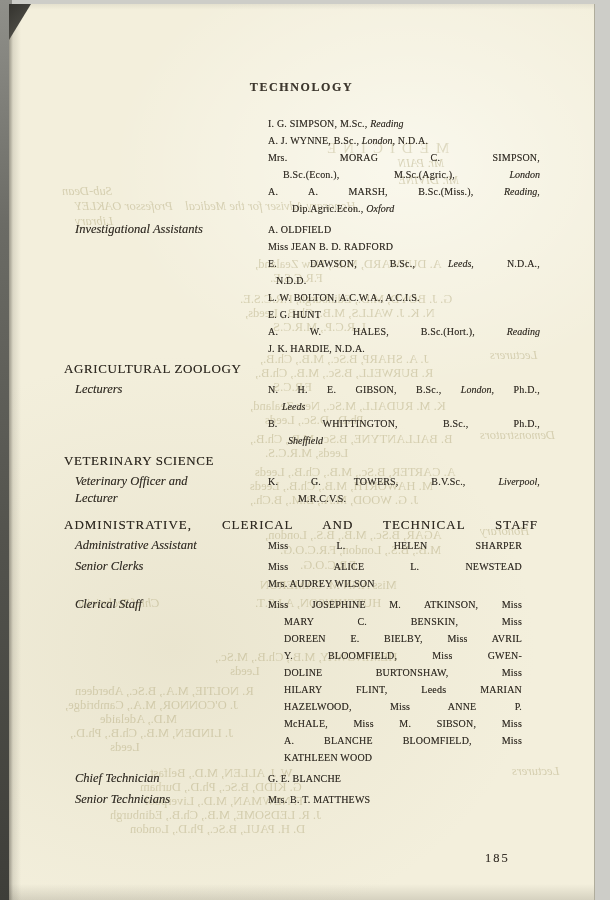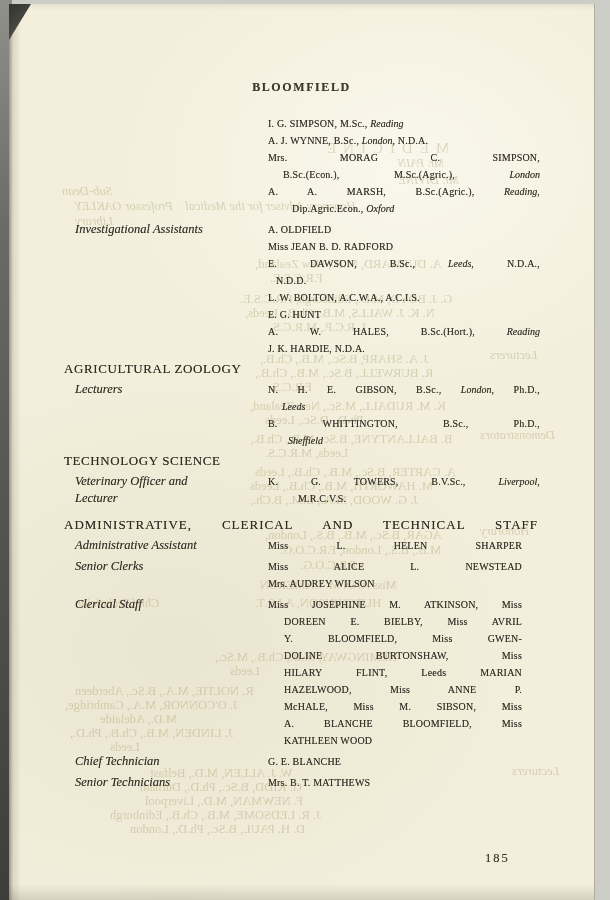--- a/index.html
+++ b/index.html
@@ -135,32 +135,32 @@
       <div class="ghost" style="left: 101px; top: 736px;">Leeds</div>
       <div class="ghost it" style="left: 503px; top: 760px;">Lecturers</div>
       <div class="ghost" style="left: 141px; top: 762px;">W. J. ALLEN, M.D., Belfast</div>
       <div class="ghost" style="left: 131px; top: 776px;">G. KIDD, B.Sc., Ph.D., Durham</div>
       <div class="ghost" style="left: 136px; top: 790px;">F. NEWMAN, M.D., Liverpool</div>
       <div class="ghost" style="left: 101px; top: 804px;">J. R. LEDSOME, M.B., Ch.B., Edinburgh</div>
       <div class="ghost" style="left: 121px; top: 818px;">D. H. PAUL, B.Sc., Ph.D., London</div>
     </div>
 
   <div id="printed">
-    <div class="running-head">BLOOMFIELD</div>
+    <div class="running-head">TECHNOLOGY</div>
 
     <div id="directory">
         <div class="section">
           <div class="row">
             <div class="label"></div>
             <div class="names">
               <div class="line"><span>I. G. SIMPSON, M.Sc., </span><span class="it">Reading</span></div>
               <div class="line"><span>A. J. WYNNE, B.Sc., </span><span class="it">London</span><span>, N.D.A.</span></div>
               <div class="line j"><span>Mrs. MORAG C. SIMPSON,</span></div>
               <div class="line j" style="padding-left: 15px;"><span>B.Sc.(Econ.), M.Sc.(Agric.), </span><span class="it">London</span></div>
-              <div class="line j"><span>A. A. MARSH, B.Sc.(Agric.), </span><span class="it">Reading</span><span>,</span></div>
+              <div class="line j"><span>A. A. MARSH, B.Sc.(Miss.), </span><span class="it">Reading</span><span>,</span></div>
               <div class="line" style="padding-left: 24px;"><span>Dip.Agric.Econ., </span><span class="it">Oxford</span></div>
             </div>
           </div>
           <div class="row">
             <div class="label">
               <div class="label-line">Investigational Assistants</div>
             </div>
             <div class="names">
               <div class="line"><span>A. OLDFIELD</span></div>
               <div class="line"><span>Miss JEAN B. D. RADFORD</span></div>
@@ -181,21 +181,21 @@
             </div>
             <div class="names">
               <div class="line j"><span>N. H. E. GIBSON, B.Sc., </span><span class="it">London</span><span>, Ph.D.,</span></div>
               <div class="line" style="padding-left: 14px;"><span class="it">Leeds</span></div>
               <div class="line j"><span>B. WHITTINGTON, B.Sc., Ph.D.,</span></div>
               <div class="line" style="padding-left: 20px;"><span class="it">Sheffield</span></div>
             </div>
           </div>
         </div>
         <div class="section">
-          <div class="heading">TECHNOLOGY SCIENCE</div>
+          <div class="heading">VETERINARY SCIENCE</div>
           <div class="row">
             <div class="label">
               <div class="label-line">Veterinary Officer and</div>
               <div class="label-line">Lecturer</div>
             </div>
             <div class="names">
               <div class="line j"><span>K. G. TOWERS, B.V.Sc., </span><span class="it">Liverpool</span><span>,</span></div>
               <div class="line" style="padding-left: 30px;"><span>M.R.C.V.S.</span></div>
             </div>
           </div>
@@ -218,20 +218,21 @@
               <div class="line j"><span>Miss ALICE L. NEWSTEAD</span></div>
               <div class="line"><span>Mrs. AUDREY WILSON</span></div>
             </div>
           </div>
           <div class="row">
             <div class="label">
               <div class="label-line">Clerical Staff</div>
             </div>
             <div class="names narrow">
               <div class="line j"><span>Miss JOSEPHINE M. ATKINSON, Miss</span></div>
+              <div class="line j" style="padding-left: 16px;"><span>MARY C. BENSKIN, Miss</span></div>
               <div class="line j" style="padding-left: 16px;"><span>DOREEN E. BIELBY, Miss AVRIL</span></div>
               <div class="line j" style="padding-left: 16px;"><span>Y. BLOOMFIELD, Miss GWEN-</span></div>
               <div class="line j" style="padding-left: 16px;"><span>DOLINE BURTONSHAW, Miss</span></div>
               <div class="line j" style="padding-left: 16px;"><span>HILARY FLINT, Leeds MARIAN</span></div>
               <div class="line j" style="padding-left: 16px; font-family: Liberation Serif, serif;"><span>HAZELWOOD, Miss ANNE P.</span></div>
               <div class="line j" style="padding-left: 16px;"><span>McHALE, Miss M. SIBSON, Miss</span></div>
               <div class="line j" style="padding-left: 16px;"><span>A. BLANCHE BLOOMFIELD, Miss</span></div>
               <div class="line" style="padding-left: 16px;"><span>KATHLEEN WOOD</span></div>
             </div>
           </div>

